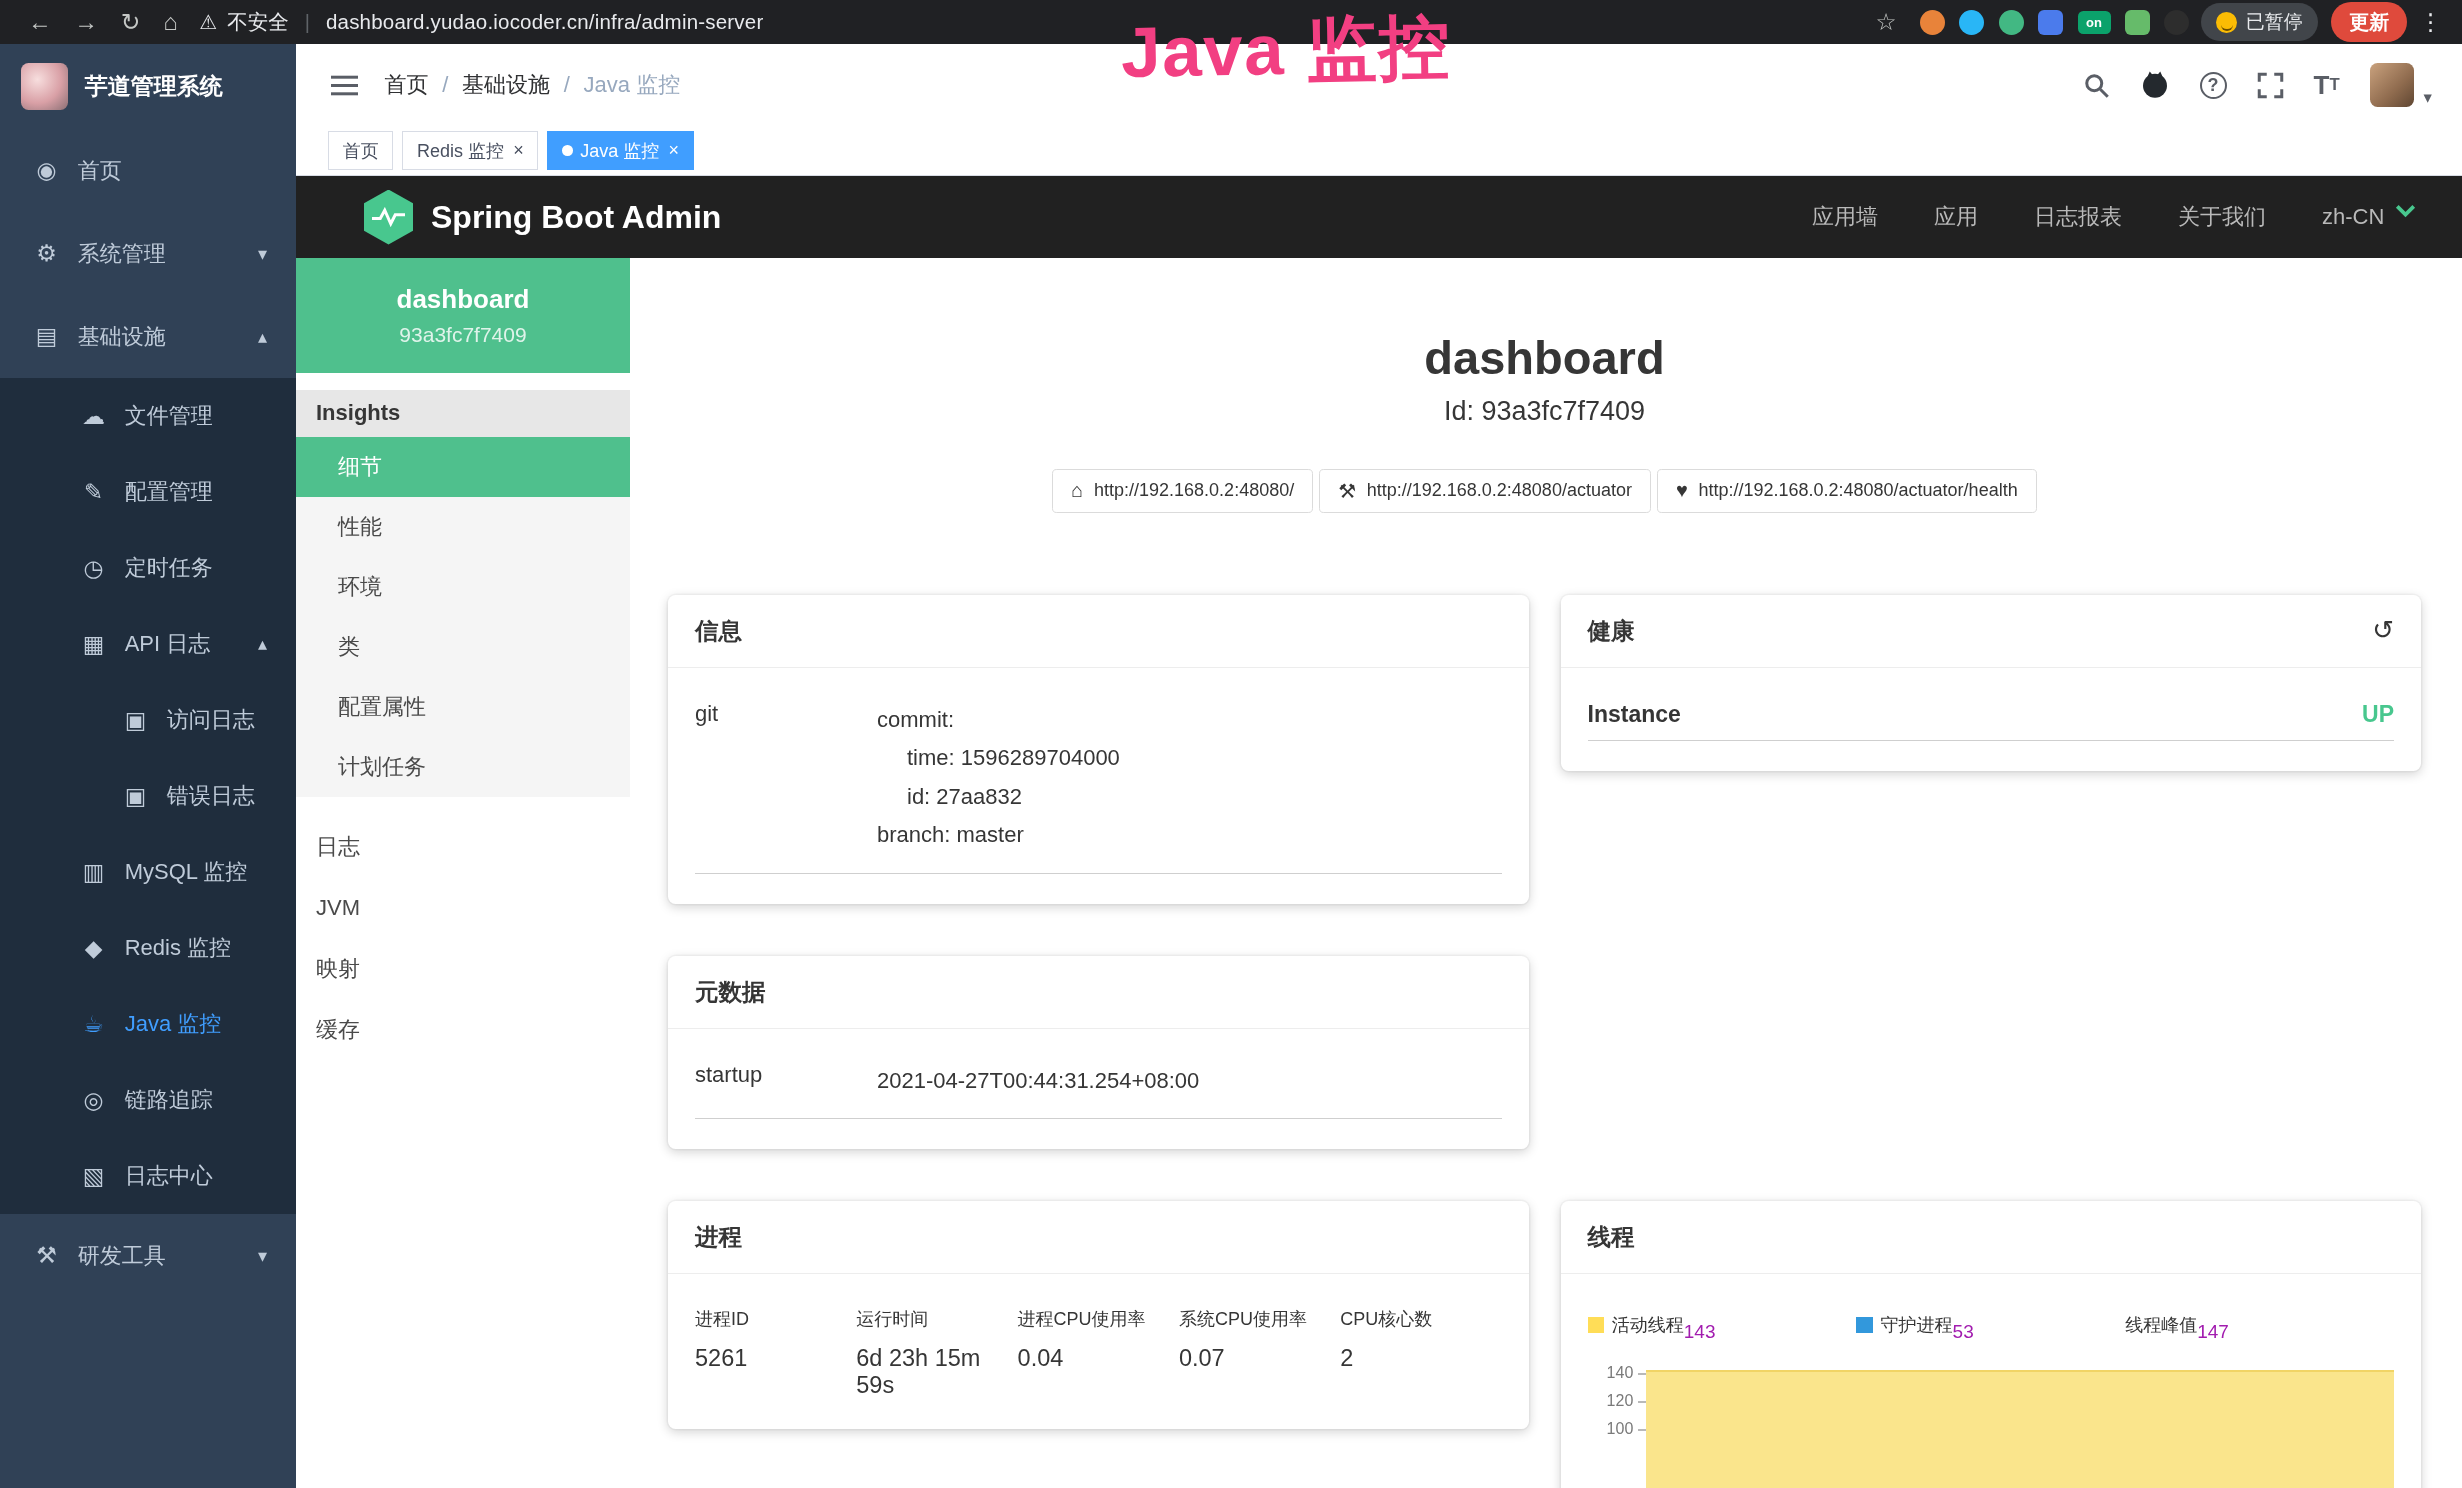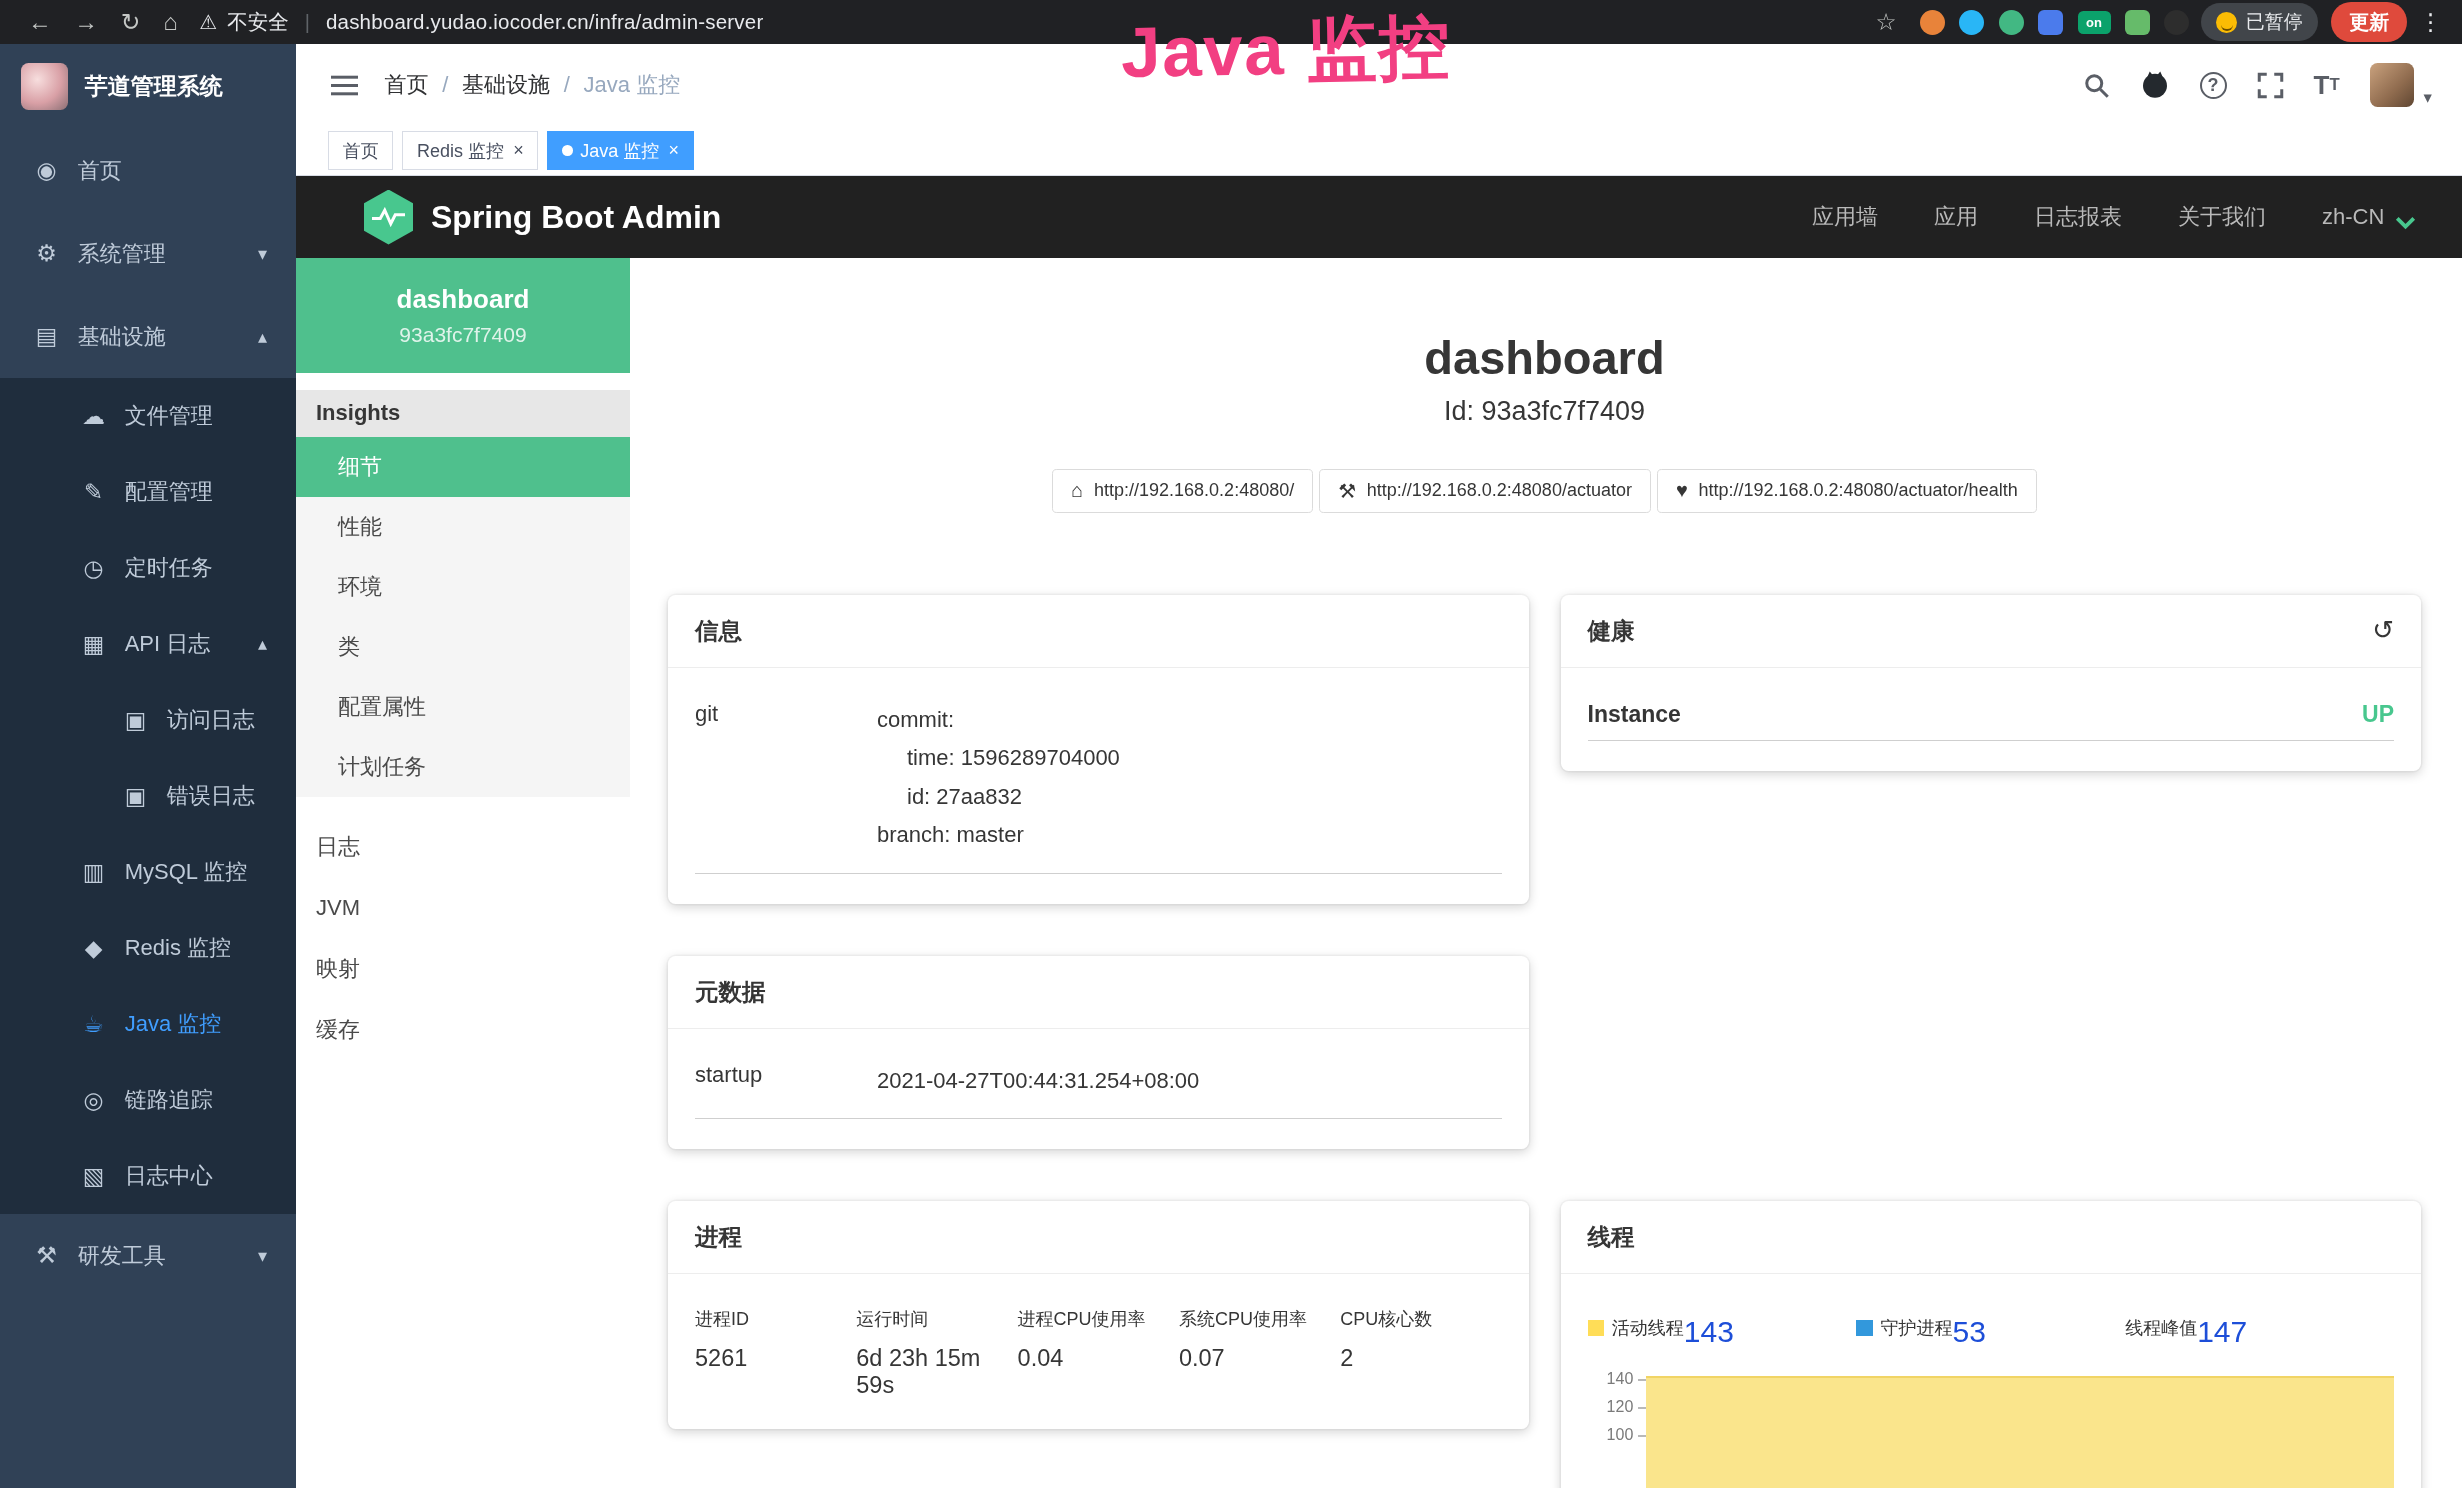--- a/index.html
+++ b/index.html
@@ -61,21 +61,21 @@
   .tab .dot{width:10.6px;height:10.6px;border-radius:50%;background:#fff;flex:none}
   .tab .x{font-size:18px;margin-left:1.5px}
 
   
   .sba{position:absolute;left:296px;top:176px;right:0;bottom:0;background:#fff}
   .sba-header{height:82px;background:#212121;display:flex;align-items:center;padding:0 46px 0 68px;color:#bdbdbd}
   .sba-logo{width:49px;height:55px;background:#48c78e;clip-path:polygon(50% 0,100% 25%,100% 75%,50% 100%,0 75%,0 25%);display:flex;align-items:center;justify-content:center;margin-right:18px;flex:none}
   .sba-brand{color:#fff;font-size:32px;font-weight:700;white-space:nowrap}
   .sba-nav{margin-left:auto;display:flex;align-items:center;gap:56px;font-size:22px;color:#b9b9b9}
   .sba-nav .nitem{cursor:pointer;white-space:nowrap}
-  .sba-locale{display:flex;align-items:flex-end;gap:10.6px;cursor:pointer}
+  .sba-locale{display:flex;align-items:flex-start;gap:10.6px;cursor:pointer}
   .sba-body{position:absolute;top:82px;left:0;right:0;bottom:0;display:flex}
   .sba-side{width:334px;flex:none;background:#fff}
   .inst-box{height:115px;background:#4fc08d;color:#fff;display:flex;flex-direction:column;align-items:center;justify-content:center;gap:7.6px;cursor:pointer}
   .inst-name{font-size:26px;font-weight:700}
   .inst-id{font-size:21px;opacity:.82}
   .sgroup-h{height:47px;background:#e7e7e7;display:flex;align-items:center;padding-left:20px;font-size:22px;font-weight:700;color:#363636;margin-top:16.7px}
   .sgroup{background:#f5f5f5}
   .sitem{height:60px;display:flex;align-items:center;font-size:22px;color:#4a4a4a;cursor:pointer}
   .sgroup .sitem{padding-left:42px}
   .stop{margin-top:20px}
@@ -103,21 +103,21 @@
   .hup{font-size:23px;font-weight:700;color:#48c78e}
   .pcols{display:flex;text-align:left}
   .pcol{flex:1}
   .plabel{font-size:18px;color:#363636}
   .pval{font-size:23.5px;color:#363636;margin-top:13.7px}
   .tcols{display:flex;text-align:center}
   .tcol{flex:1;display:flex;flex-direction:row;align-items:center}
   .lrow{display:flex;align-items:center;gap:7.6px;font-size:18px;color:#363636}
   .sq{width:16.7px;height:16.7px;flex:none}
   .sq-y{background:#ffdd57}.sq-b{background:#3298dc}
-  .lval{font-size:30px;color:#1d4ed8;margin-top:8px}
+  .lval{font-size:19px;color:#a21caf;margin-top:14px}
   .threads-card{height:470px;overflow:hidden}
   .chart{display:flex;margin-top:21px}
   .yaxis{width:58px;flex:none}
   .ytick{height:28px;display:flex;align-items:flex-start;justify-content:flex-end;gap:4.6px;font-size:16px;color:#7a7a7a}
   .ytick::after{content:"";width:7.6px;height:1.5px;background:#b9b9b9;margin-top:9px}
   .plot{flex:1;position:relative}
   .area{position:absolute;left:0;right:0;top:6px;height:303px;background:#fae58c;border-top:2.3px solid #f1d465}
 
   
   .annotation{position:absolute;left:1121px;top:3px;font-size:71px;font-weight:900;color:#f23f82;transform:rotate(-1deg);z-index:50;white-space:nowrap;letter-spacing:1.5px}

